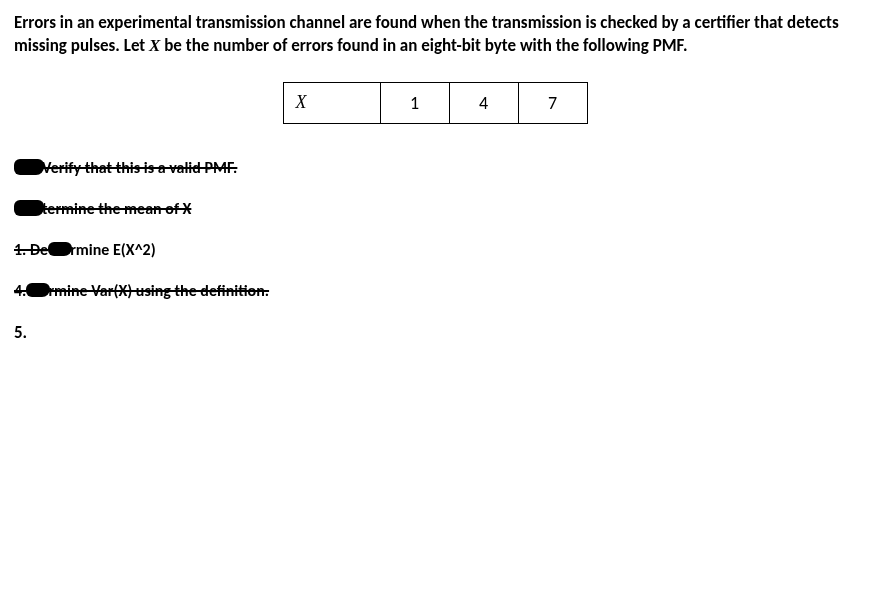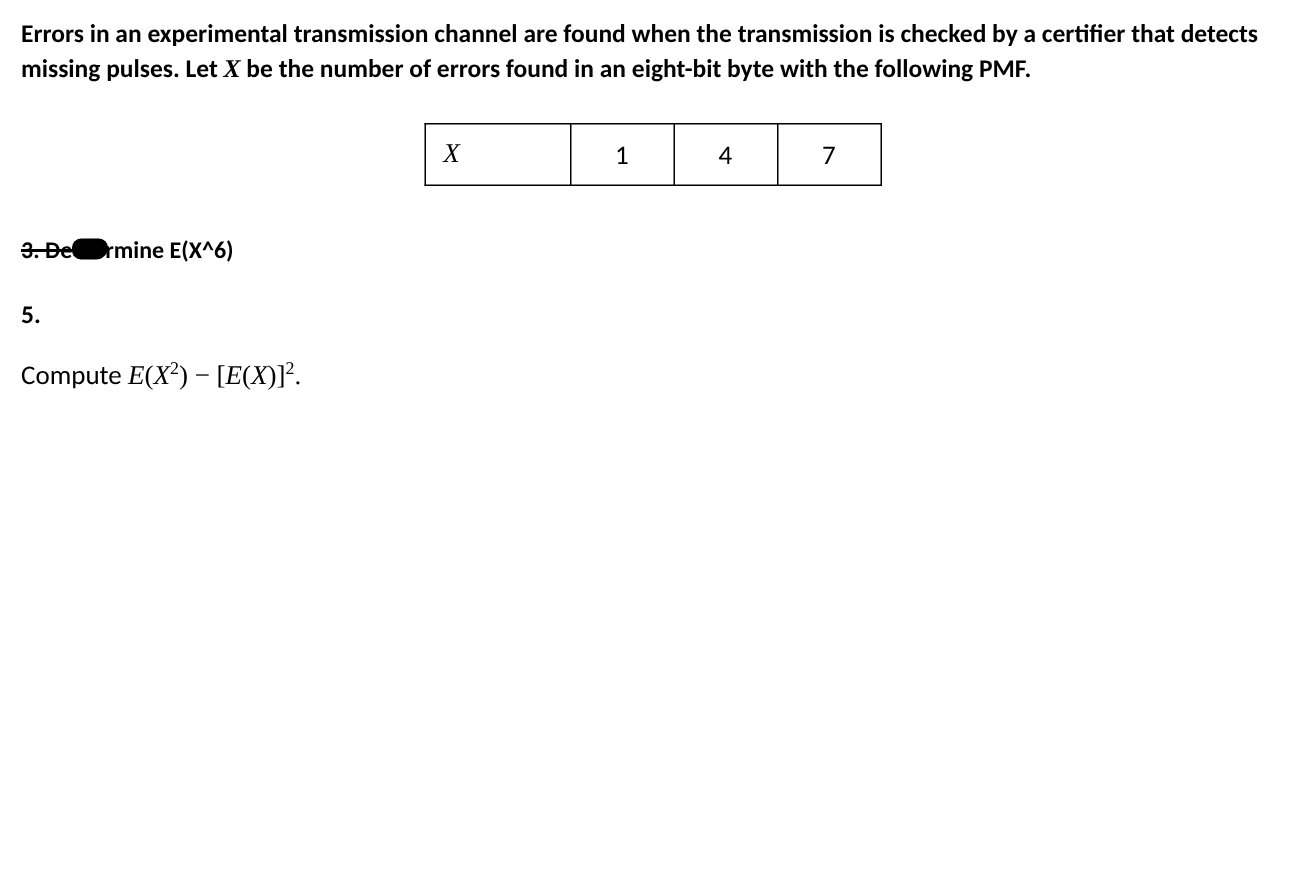--- a/index.html
+++ b/index.html
@@ -83,26 +83,32 @@
     <td class="lead">X</td>
     <td>1</td>
     <td>4</td>
     <td>7</td>
   </tr>
 </tbody>
   </table>
 
 <div class="items">
 
+  <div class="item">
+    <span class="blot"></span><span class="strike">Verify that this is a valid PMF.</span>
+  </div>
 
+  <div class="item">
+    <span class="blot"></span><span class="strike">termine the mean of X</span>
+  </div>
 
   <div class="item item3">
-    <span class="part1">3. De</span><span class="blot sm"></span><span>rmine E(X^6)</span>
+    <span class="part1">1. De</span><span class="blot sm"></span><span>rmine E(X^2)</span>
   </div>
 
+  <div class="item">
+    <span class="strike">4.</span><span class="blot sm"></span><span class="strike">rmine Var(X) using the definition.</span>
+  </div>
 
   <div class="item5-label">5.</div>
 
-  <div class="compute">
-    <span class="word">Compute </span><span class="mi">E</span>(<span class="mi">X</span><sup>2</sup>)<span> − [</span><span class="mi">E</span>(<span class="mi">X</span><span>)]</span><sup>2</sup><span>.</span>
-  </div>
 
 </div>
 
 </body></html>

